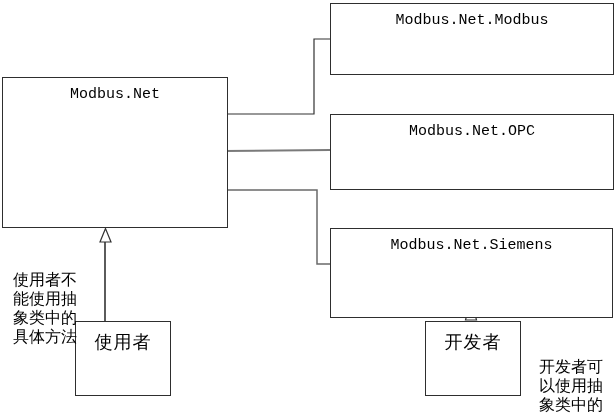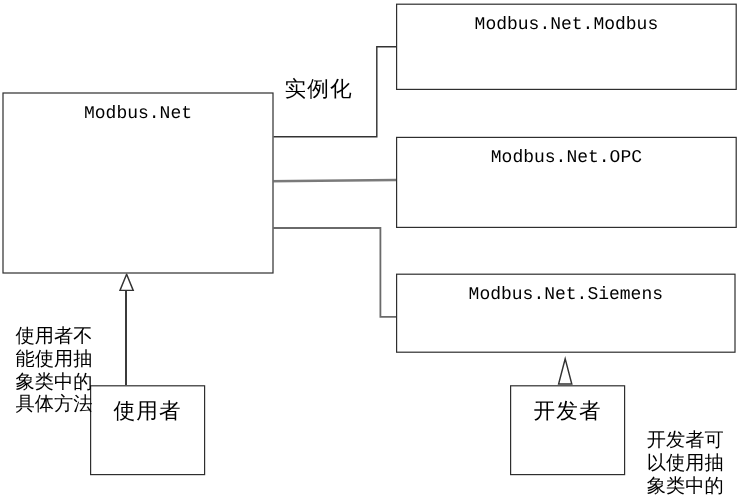--- a/index.html
+++ b/index.html
@@ -35,21 +35,21 @@
     padding-top: 8px;
   }
   .cjk .lbl {
     font-size: 18px;
     padding-top: 8px;
     letter-spacing: 1px;
   }
   #node-modbus-net   { left: 2px;   top: 77px;  width: 226px; height: 151px; }
   #node-modbus       { left: 330px; top: 3px;   width: 284px; height: 72px;  }
   #node-opc          { left: 330px; top: 114px; width: 284px; height: 76px;  }
-  #node-siemens      { left: 330px; top: 228px; width: 283px; height: 66px;  }
+  #node-siemens      { left: 330px; top: 228px; width: 283px; height: 90px;  }
   #node-user         { left: 75px;  top: 321px; width: 96px;  height: 75px;  }
   #node-developer    { left: 425px; top: 321px; width: 96px;  height: 75px;  }
   .note {
     position: absolute;
     font-size: 16px;
     line-height: 19px;
     text-align: center;
     white-space: pre-line;
     margin-top: 35px;
   }
@@ -113,21 +113,20 @@
   </div>
 
   <div class="node cjk" id="node-user">
     <span class="lbl">使用者</span>
   </div>
 
   <div class="node cjk" id="node-developer">
     <span class="lbl">开发者</span>
   </div>
 
-  <div class="edge-label">实例化</div>
 
   <div class="note" id="note-user">使用者不
 能使用抽
 象类中的
 具体方法</div>
   <div class="note" id="note-dev-can">开发者可
 以使用抽
 象类中的
 具体方法</div>
 

